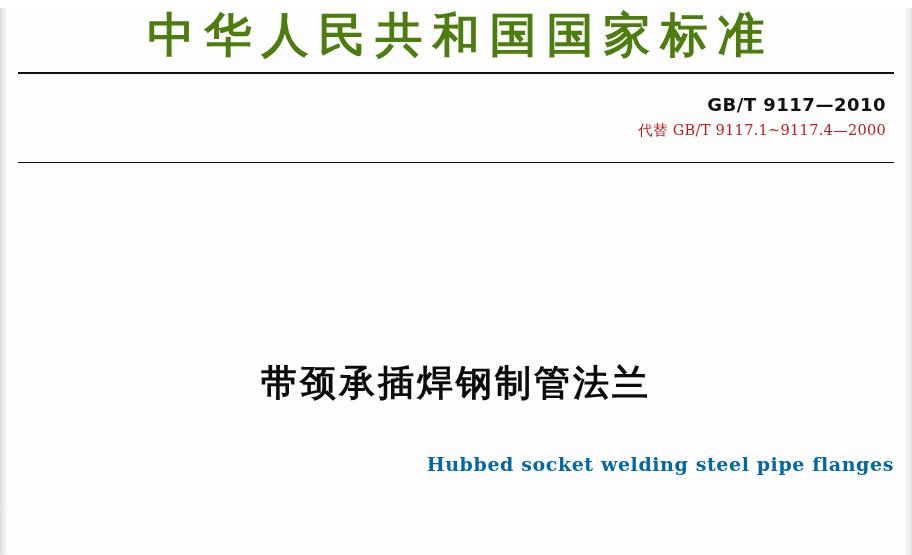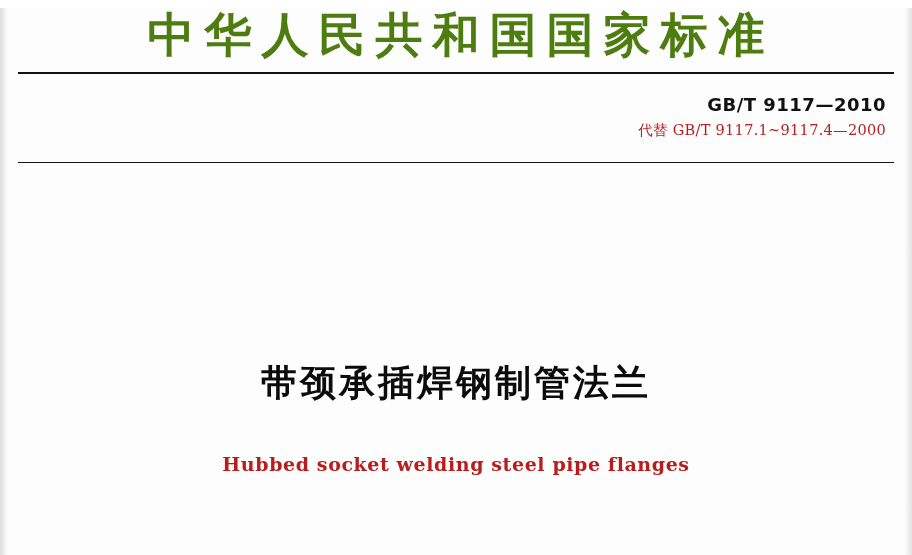--- a/index.html
+++ b/index.html
@@ -79,27 +79,27 @@
     font-family: "DejaVu Sans", sans-serif;
     font-weight: bold;
     font-size: 36px;
     letter-spacing: 3px;
     margin-top: 196px;
     color: #0b0b0b;
   }
 
   
   .doc-title-en {
-    text-align: center;
+    text-align: right;
     font-family: "DejaVu Serif", serif;
     font-weight: bold;
     font-size: 19px;
     letter-spacing: 0.6px;
     margin-top: 45px;
-    color: #b91c1c;
+    color: #0369a1;
   }
 
   
   .edge-left, .edge-right {
     position: absolute;
     top: 0;
     bottom: 0;
     width: 8px;
     background: linear-gradient(to right, #dedede, #ffffff);
   }

